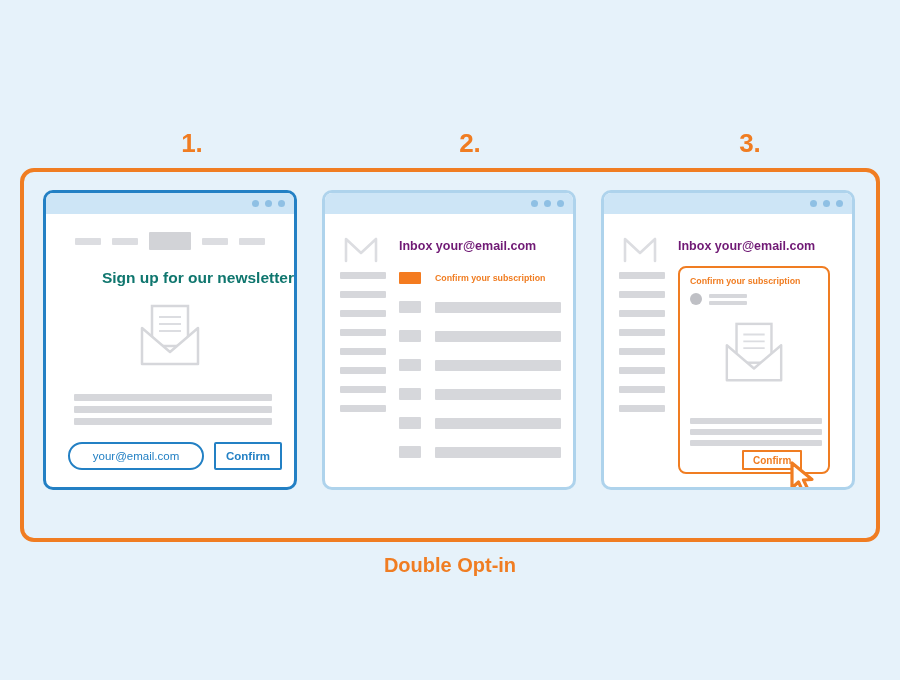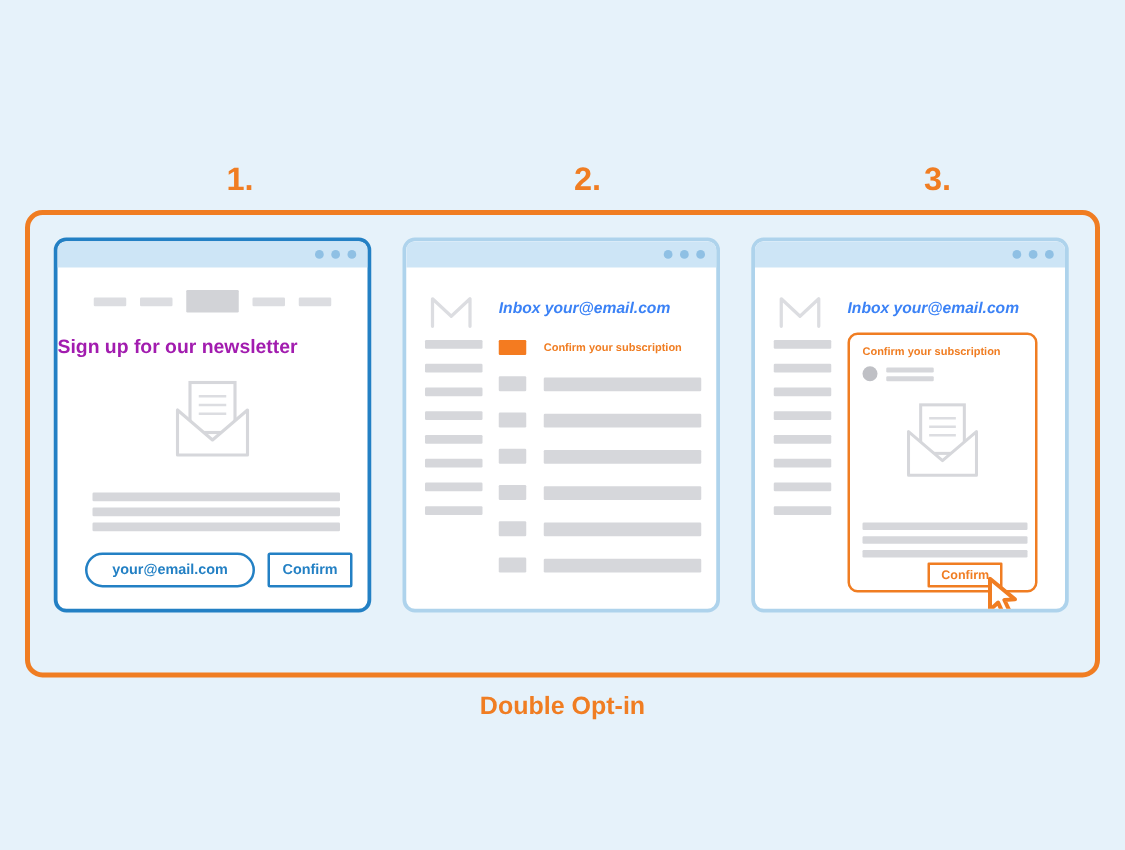--- a/index.html
+++ b/index.html
@@ -67,62 +67,61 @@
   }
   .navbar-item { height: 7px; background: #dcdde1; border-radius: 1px; }
   .nb-1 { width: 26px; }
   .nb-2 { width: 26px; }
   .nb-3 { width: 42px; height: 18px; background: #d2d3d7; }
   .nb-4 { width: 26px; }
   .nb-5 { width: 26px; }
 
   .signup-title {
     position: absolute; left: 0; top: 55px; width: 100%;
-    text-align: left; color: #a21caf;
+    text-align: right; color: #0f766e;
     font-size: 15.5px; font-weight: bold;
   }
 
   .envelope-wrap { position: absolute; left: 50%; transform: translateX(-50%); }
   .env1 { top: 88px; }
 
   .lines-block { position: absolute; }
   .line-bar { background: #d6d7db; border-radius: 1px; }
 
   .p1-lines { left: 28px; top: 180px; width: 198px; }
   .p1-lines .line-bar { height: 7px; margin-bottom: 5px; }
 
   .form-row {
     position: absolute; left: 22px; top: 228px;
     display: flex; align-items: center; gap: 10px;
   }
   .email-input {
     width: 136px; height: 28px;
     border: 2px solid #2380c4; border-radius: 16px;
     display: flex; align-items: center; justify-content: center;
-    color: #2380c4; font-size: 11.5px; font-weight: bold;
+    color: #2380c4; font-size: 11.5px; font-weight: normal;
     box-sizing: border-box; background: #fff;
   }
   .confirm-btn-blue {
     height: 28px; padding: 0 10px;
     border: 2px solid #2380c4; border-radius: 2px;
     display: flex; align-items: center; justify-content: center;
     color: #2380c4; font-size: 11.5px; font-weight: bold;
     box-sizing: border-box; background: #fff;
   }
 
   
   .m-logo { position: absolute; left: 18px; top: 22px; }
   .mail-sidebar { position: absolute; left: 15px; top: 58px; width: 46px; }
   .mail-sidebar .line-bar { height: 7px; margin-bottom: 12px; background: #d6d7db; }
 
   .inbox-title {
     position: absolute; left: 74px; top: 25px;
-    color: #3b82f6; font-size: 12.5px; font-weight: bold;
+    color: #701a75; font-size: 12.5px; font-weight: bold;
     white-space: nowrap;
-    font-style: italic;
   }
 
   
   .mail-rows { position: absolute; left: 74px; top: 58px; right: 12px; }
   .mail-row { display: flex; align-items: center; margin-bottom: 17px; }
   .row-chip { width: 22px; height: 12px; background: #d6d7db; border-radius: 1px; }
   .row-chip.hl { background: #f47b20; }
   .row-text { height: 11px; background: #d6d7db; border-radius: 1px; margin-left: 14px; flex: 1; }
   .row-label {
     margin-left: 14px; color: #f07d22;

